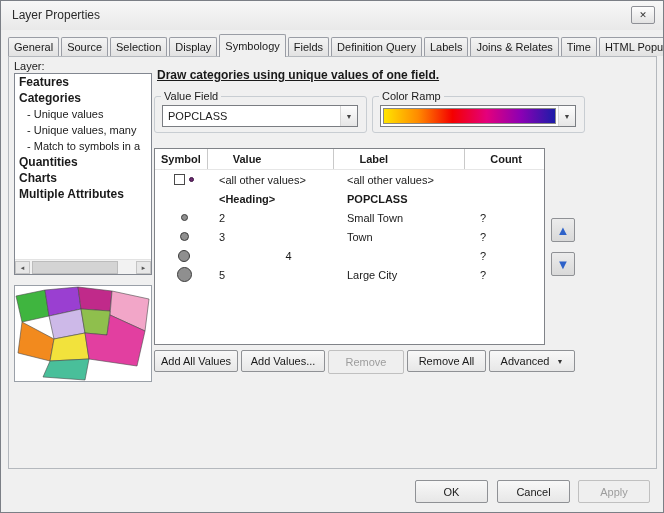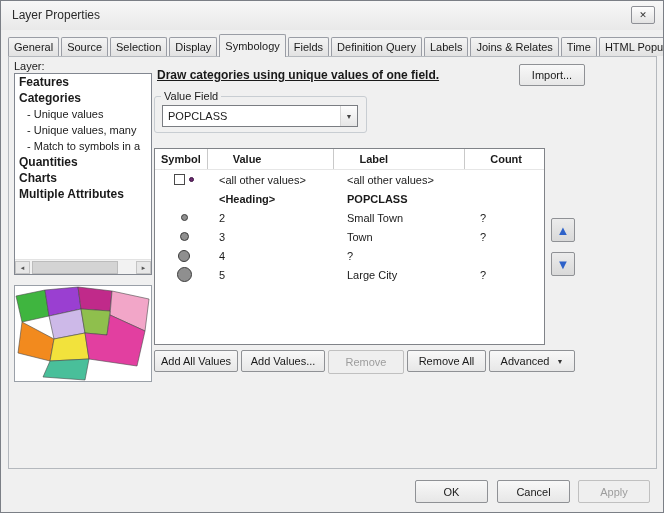--- a/index.html
+++ b/index.html
@@ -49,21 +49,21 @@
   .combo .txt { flex:1; display:flex; align-items:center; padding:0 5px; font-size:11px; overflow:hidden; }
   .combo .dd { width:17px; display:flex; align-items:center; justify-content:center; font-size:7px; color:#444; border-left:1px solid #d6d6d6; background:linear-gradient(#fdfdfd,#e6e6e6); }
   .rampbar { flex:1; margin:2px; border:1px solid #888; }
 
   
   .valtable { position:absolute; left:145px; top:91px; width:391px; height:197px; background:#fff; border:1px solid #808388; overflow:hidden; }
   .thead { display:flex; height:21px; font-weight:bold; border-bottom:1px solid #e6e6e6;gap:19px; }
   .th { display:flex; align-items:center; padding:0 6px; font-size:11px; border-right:1px solid #c9c9c9; height:100%; }
   .th:last-child { border-right:none; }
   .c0 { width:58px; } .c1 { width:128px; } .c2 { width:133px; } .c3 { width:70px; }
-  .trow { display:flex; height:19px; align-items:center; font-size:11px; }
+  .trow { display:flex; height:19px; align-items:center; font-size:11px;justify-content:space-between; }
   .td { padding:0 6px; overflow:hidden; white-space:nowrap; }
   .td.bold { font-weight:bold; }
   .symcell { display:flex; align-items:center; justify-content:center; gap:4px; padding:0; }
   .chk { width:11px; height:11px; border:1px solid #4a4a4a; background:#fff; display:inline-block; }
   .dot { border-radius:50%; background:#8f8f8f; border:1px solid #3c3c3c; display:inline-block; }
   .dot.mini { width:5px; height:5px; background:#6b2a6e; border-color:#3a1040; }
   .dot.s  { width:7px;  height:7px; }
   .dot.m  { width:9px;  height:9px; }
   .dot.l  { width:12px; height:12px; }
   .dot.xl { width:15px; height:15px; }
@@ -141,32 +141,36 @@
           <polygon points="7,36 39,53 35,75 3,67" fill="#f28a1e"></polygon>
           <polygon points="39,53 70,47 74,73 35,75" fill="#f2e23c"></polygon>
           <polygon points="70,47 92,49 95,29 130,45 122,80 74,73" fill="#e23fa0"></polygon>
           <polygon points="35,75 74,73 70,94 28,91" fill="#49bf9a"></polygon>
         </g>
       </svg>
     </div>
 
     <div class="desc">Draw categories using unique values of one field.</div>
 
-    <button class="btn" style="left:510px; top:7px; width:66px; height:22px;">
-      <span>Import...</span>
-    </button>
 
     <fieldset class="fs-value">
       <legend>Value Field</legend>
       <div class="combo">
         <span class="txt">POPCLASS</span>
         <span class="dd">▼</span>
       </div>
     </fieldset>
 
+    <fieldset class="fs-ramp">
+      <legend>Color Ramp</legend>
+      <div class="combo">
+        <span class="rampbar" style="background: linear-gradient(to right, rgb(255, 228, 0), rgb(255, 138, 0), rgb(244, 0, 0), rgb(228, 0, 124), rgb(140, 0, 180), rgb(28, 28, 168));"></span>
+        <span class="dd">▼</span>
+      </div>
+    </fieldset>
 
     <div class="valtable">
       <div class="thead">
         <div class="th c0">Symbol</div>
         <div class="th c1">Value</div>
         <div class="th c2">Label</div>
         <div class="th c3">Count</div>
       </div>
 
       <div class="trow">

